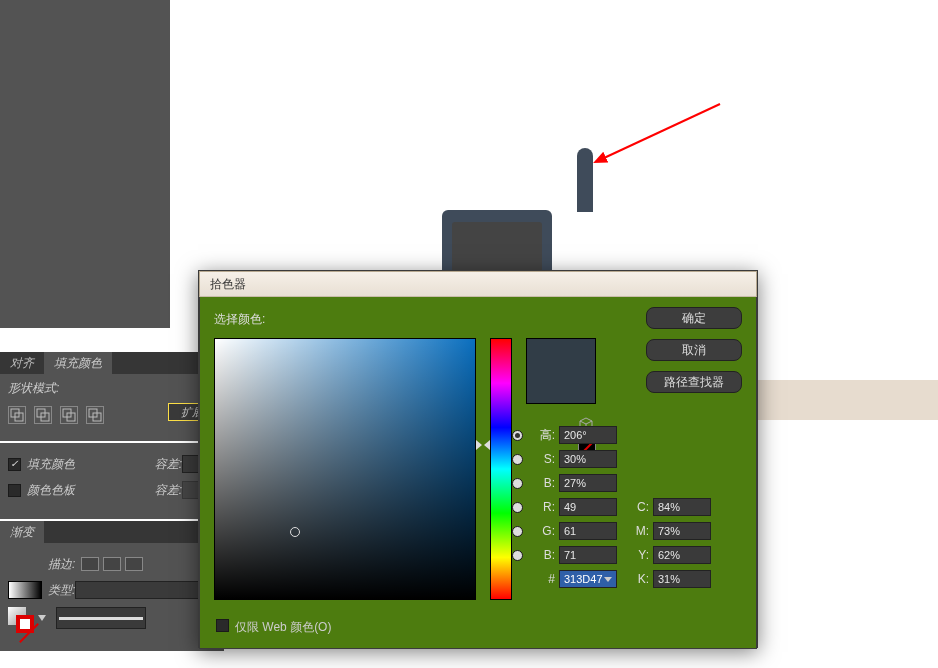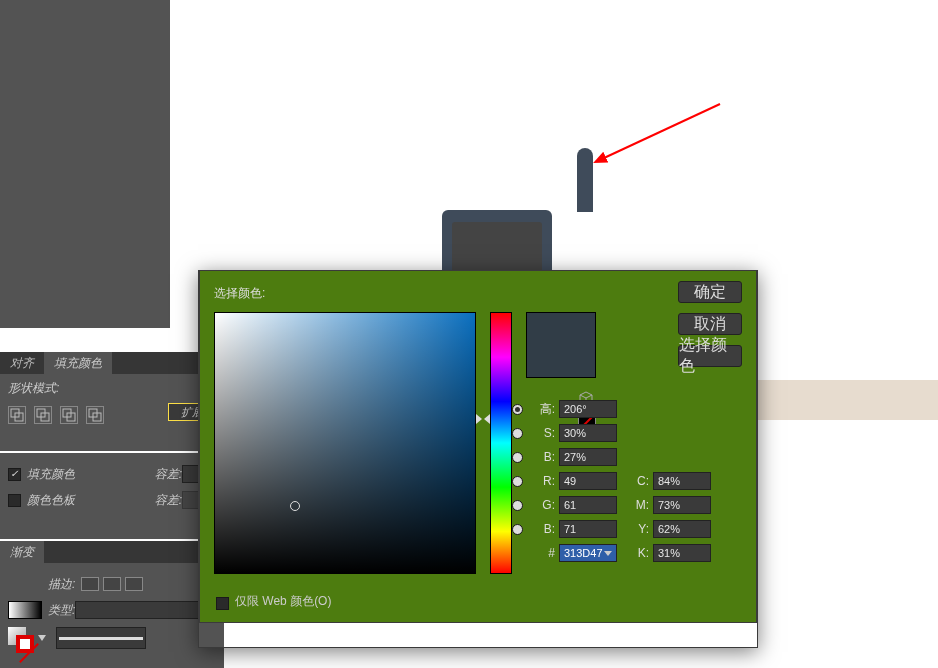--- a/index.html
+++ b/index.html
@@ -6,21 +6,21 @@
   *{box-sizing:border-box;}
 
   
   .leftcol{position:absolute;left:0;top:0;width:170px;height:328px;background:#535353;}
   .panel-stack{position:absolute;left:0;top:352px;width:224px;font-style:italic;}
   .panel{background:#535353;color:#b8b8b8;}
   .panel+.panel{margin-top:2px;}
   .tabbar{display:flex;align-items:center;height:22px;background:#363636;font-size:12px;}
   .tab{padding:0 10px;height:22px;line-height:22px;color:#ccc;background:#535353;}
   .tab.dim{background:#363636;color:#bbb;}
-  .panel-body{padding:6px 8px 28px;background:#535353;}
+  .panel-body{padding:6px 8px 18px;background:#535353;}
   .row{display:flex;align-items:center;height:22px;margin-top:4px;}
   .chk{width:13px;height:13px;background:#2a2a2a;border:1px solid #1a1a1a;display:inline-flex;align-items:center;justify-content:center;margin-right:6px;}
   .chk.checked::after{content:"✓";color:#ddd;font-size:10px;line-height:10px;}
   .lbl{color:#ccc;}
   .spacer{flex:1;}
   .numfield{width:34px;height:18px;background:#3a3a3a;border:1px solid #222;color:#e6e6e6;display:flex;align-items:center;justify-content:flex-end;padding-right:4px;font-size:11px;}
   .shape-icons{display:flex;gap:8px;margin-top:6px;}
   .ic{width:18px;height:18px;border:1px solid #888;display:flex;align-items:center;justify-content:center;color:#ccc;font-size:12px;}
   .ic svg{width:14px;height:14px;stroke:#bbb;fill:none;}
   .btn-sm{width:48px;height:18px;background:#3a3a3a;border:1px solid #fde047;color:#ccc;display:flex;align-items:center;justify-content:center;font-size:11px;}
@@ -62,31 +62,31 @@
   .sv-arrows::before{left:0;border-left:6px solid #ddd;}
   .sv-arrows::after{right:0;border-right:6px solid #ddd;}
   .hue{width:22px;height:262px;border:1px solid #000;background:linear-gradient(180deg,#f00 0%,#f0f 17%,#00f 34%,#0ff 50%,#0f0 67%,#ff0 84%,#f00 100%);}
   .preview-col{margin-left:14px;}
   .col-preview{width:70px;height:66px;border:1px solid #000;background:#313d47;}
   .cube-ic{width:16px;height:16px;margin-top:12px;margin-left:52px;}
   .cube-ic svg{stroke:#aaa;fill:none;}
   .swatch-none{width:18px;height:18px;border:1px solid #888;margin-top:6px;margin-left:52px;position:relative;background:#000;}
   .swatch-none::after{content:"";position:absolute;left:-2px;top:7px;width:22px;border-top:2px solid #d00;transform:rotate(-45deg);}
   .btn-col{position:absolute;right:14px;top:10px;display:flex;flex-direction:column;gap:10px;}
-  .dlg-btn{width:64px;height:22px;background:#3d3d3d;border:1px solid #222;color:#ddd;display:flex;align-items:center;justify-content:center;font-size:16px;border-radius:3px;}
+  .dlg-btn{width:96px;height:22px;background:#3d3d3d;border:1px solid #222;color:#ddd;display:flex;align-items:center;justify-content:center;font-size:12px;border-radius:8px;}
   .fields{position:absolute;left:312px;top:126px;}
   .frow{display:flex;align-items:center;height:24px;}
   .frow .rad{width:11px;height:11px;border:1px solid #1a1a1a;border-radius:50%;background:#ddd;margin-right:2px;position:relative;}
   .frow .rad.on::after{content:"";position:absolute;left:2px;top:2px;width:5px;height:5px;border-radius:50%;background:#333;}
   .frow .tag{width:30px;text-align:right;color:#ddd;margin-right:4px;}
   .frow .fv{width:58px;height:18px;background:#3a3a3a;border:1px solid #222;color:#e6e6e6;display:flex;align-items:center;padding-left:4px;font-size:11px;}
   .frow .fv.sel{background:#2f5fa8;color:#fff;}
   .col2{margin-left:14px;}
   .col2 .tag{width:18px;}
-  .webonly{position:absolute;left:16px;bottom:12px;display:flex;align-items:flex-end;color:#ccc;}
+  .webonly{position:absolute;left:16px;bottom:12px;display:flex;align-items:flex-start;color:#ccc;}
 </style>
 </head>
 <body>
 
 <div class="canvas"></div>
 <div class="canvas-floor"></div>
 <div class="device"></div>
 <div class="antenna"></div>
 <div class="arrow">
   <svg width="140" height="70">
@@ -191,20 +191,23 @@
             <span class="tri"></span>
             <div class="slider-box"></div>
           </div>
         </div>
       </div>
     </div>
   </div>
 </div>
 
 <div class="dlg">
+  <div class="dlg-title">
+    <span>拾色器</span>
+  </div>
   <div class="dlg-body">
     <div class="lbl-head">选择颜色:</div>
 
     <div class="picker-area">
       <div class="sv-box">
         <div class="sat"></div>
           <div class="val"></div>
         <div class="sv-ind"></div>
       </div>
       <div class="sv-arrows"></div>
@@ -216,21 +219,21 @@
               <path d="M2 5 L8 2 L14 5 L14 11 L8 14 L2 11 Z M2 5 L8 8 L14 5 M8 8 L8 14"></path>
             </svg>
         </div>
         <div class="swatch-none"></div>
       </div>
     </div>
 
     <div class="btn-col">
       <div class="dlg-btn">确定</div>
       <div class="dlg-btn">取消</div>
-      <div class="dlg-btn">选择颜色</div>
+      <div class="dlg-btn">路径查找器</div>
     </div>
 
     <div class="fields">
       <div style="display:flex;">
         <div>
           <div class="frow">
               <span class="rad on"></span>
               <span class="tag">高:</span>
               <span class="fv">206°</span>
             </div>

